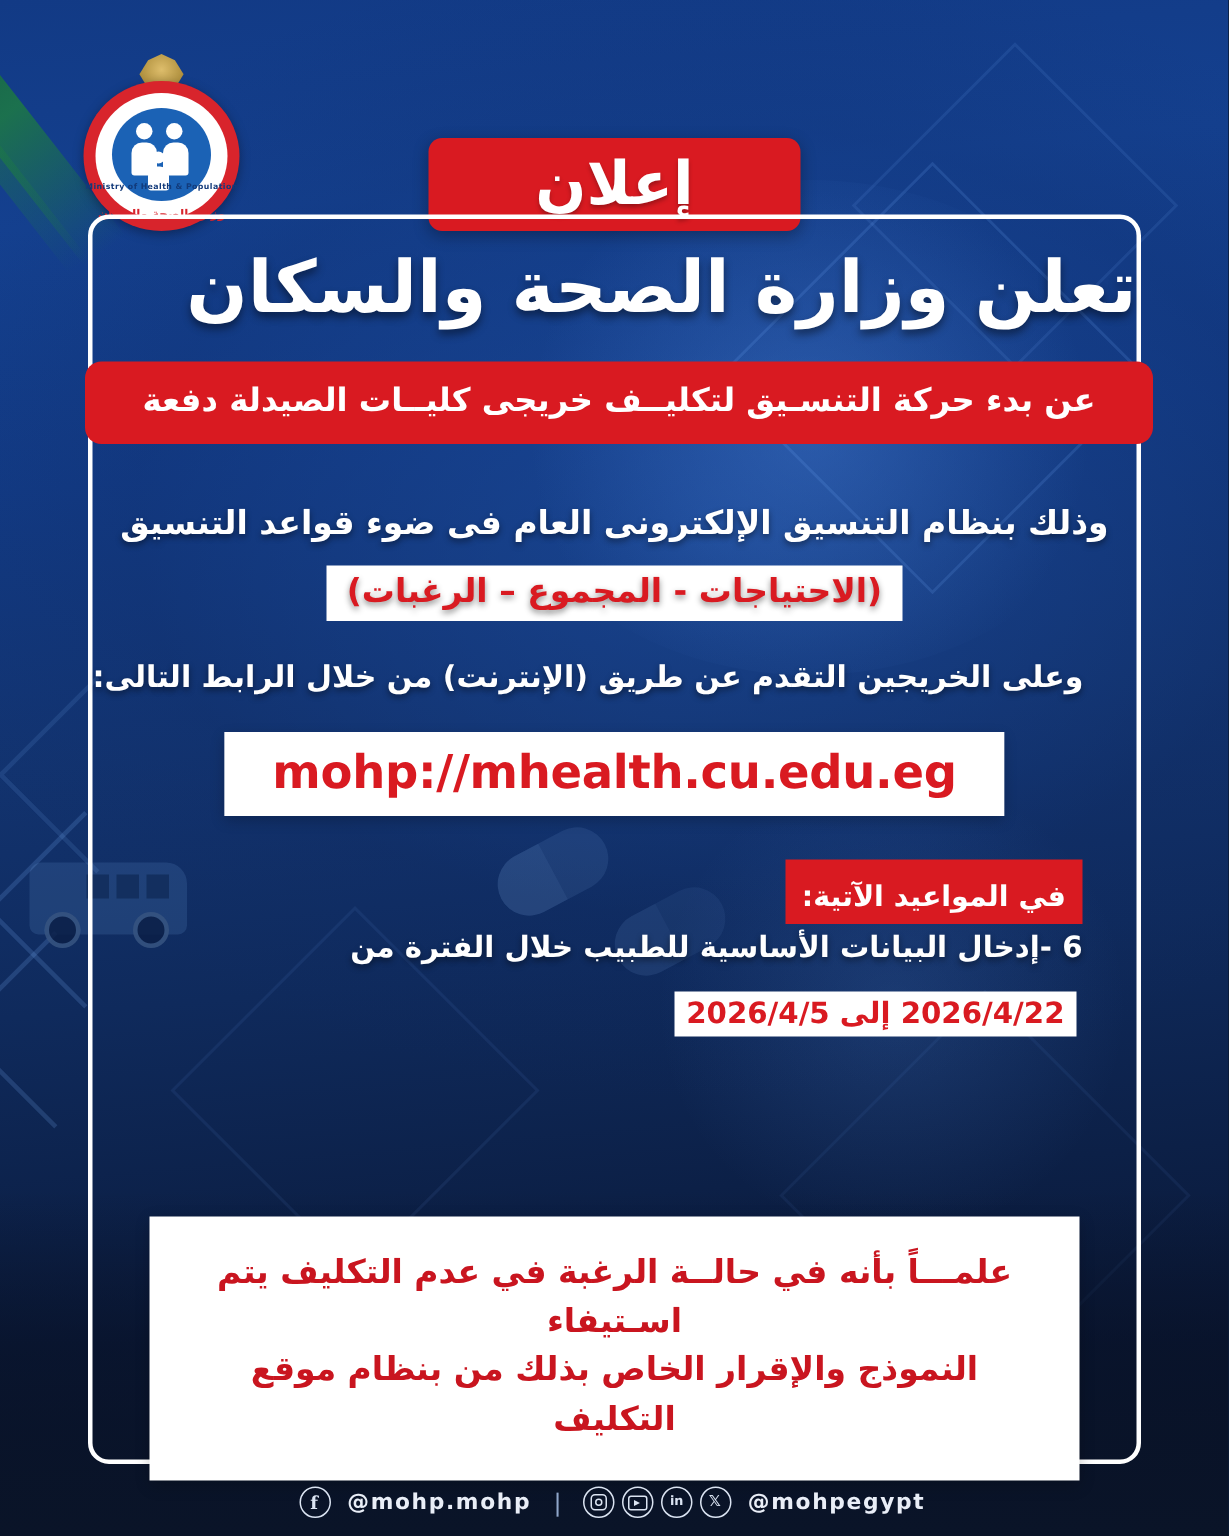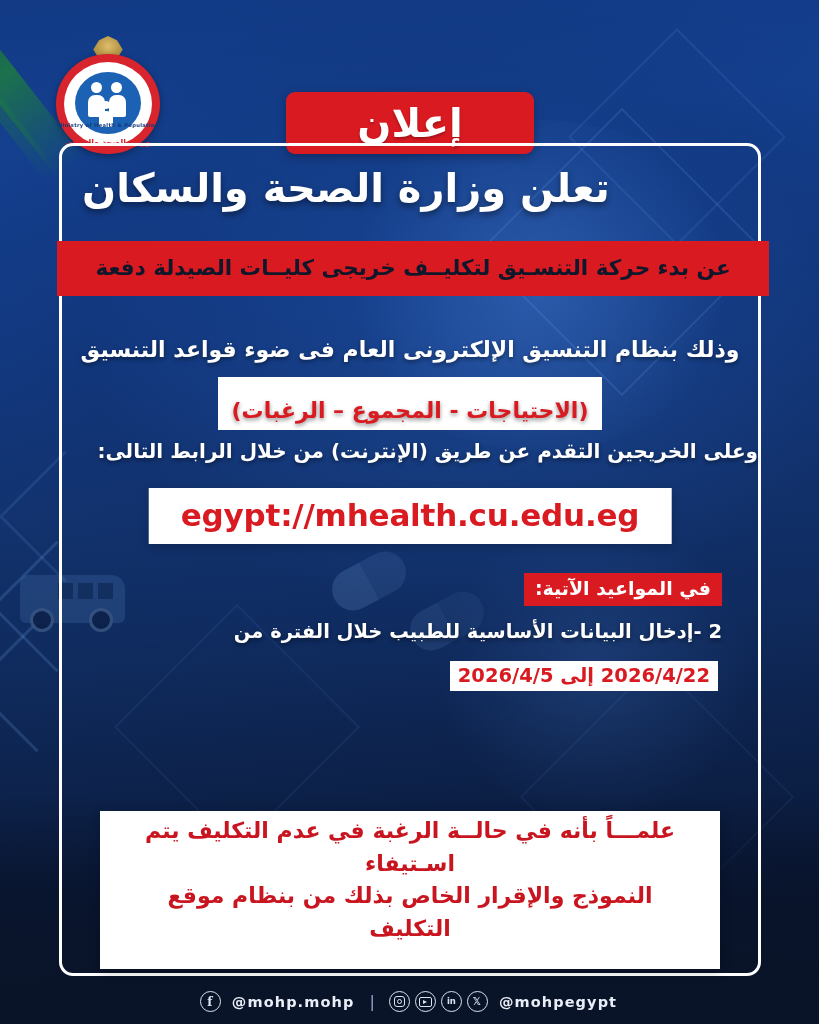--- a/index.html
+++ b/index.html
@@ -108,75 +108,75 @@
     text-shadow:0 2px 3px rgba(0,0,0,.28);
   }
 
   
   .card{
     position:absolute;left:59px;top:143px;width:702px;height:833px;
     border:3px solid #ffffff;border-radius:14px;box-sizing:border-box;
   }
 
   .title{
-    position:absolute;left:0;right:0;top:19px;text-align:left;
-    color:#fff;font-size:40px;font-weight:bold;line-height:1.15;
+    position:absolute;left:0;right:0;top:19px;text-align:right;
+    color:#fff;font-size:48px;font-weight:bold;line-height:1.15;
     text-shadow:0 3px 6px rgba(0,0,0,.45);
     padding-left:20px;
   }
 
   .redblock{
     position:absolute;left:-5px;width:712px;background:#d91a21;
     top:95px;padding:11px 16px 13px;box-sizing:border-box;
-    text-align:center;color:#0f172a;font-size:21.5px;font-weight:bold;line-height:1.46;
+    text-align:center;color:#ffffff;font-size:21.5px;font-weight:bold;line-height:1.46;border-radius:11px;
   }
 
   .subline{
     position:absolute;left:0;right:0;top:189px;text-align:center;
     color:#fff;font-size:22px;font-weight:bold;line-height:1.4;
     text-shadow:0 2px 4px rgba(0,0,0,.45);
   }
   .whitechip{
     display:inline-block;background:#fff;color:#d91a21;
-    font-size:22px;font-weight:bold;padding:20px 14px 6px;margin-top:11px;
+    font-size:22px;font-weight:bold;padding:4px 14px 6px;margin-top:11px;
     line-height:1.25;
   }
 
   .applyline{
-    position:absolute;left:0;right:0;top:293px;text-align:right;
+    position:absolute;left:0;right:0;top:293px;text-align:left;
     color:#fff;font-size:20px;font-weight:bold;
     text-shadow:0 2px 4px rgba(0,0,0,.45);
   }
   .urlbox{
     position:absolute;left:50%;transform:translateX(-50%);top:342px;
     background:#fff;padding:9px 32px 11px;
     color:#d91a21;font-size:31px;font-weight:bold;direction:ltr;
     letter-spacing:-.2px;
     box-shadow:0 3px 9px rgba(0,0,0,.22);
   }
 
   .datesbadge{
     position:absolute;right:36px;top:427px;background:#d91a21;color:#fff;
-    font-size:19px;font-weight:bold;padding:4px 11px 6px;line-height:1.2;
+    font-size:19px;font-weight:bold;padding:14px 11px 6px;line-height:1.2;
   }
   .dateitem{
     position:absolute;right:36px;color:#fff;font-size:19.5px;font-weight:bold;
     text-shadow:0 2px 4px rgba(0,0,0,.45);white-space:nowrap;
   }
   .dateitem .val{
     background:#fff;color:#d91a21;padding:3px 8px 4px;
     text-shadow:none;display:inline-block;direction:rtl;margin-right:4px;
   }
   .d1{top:474px;}
   .d1val{position:absolute;right:36px;top:515px;}
   .d2{top:562px;}
 
   .notebox{
     position:absolute;left:38px;right:38px;top:665px;background:#fff;
-    padding:4px 26px 24px;box-sizing:border-box;text-align:center;
+    padding:22px 26px 24px;box-sizing:border-box;text-align:center;
     color:#c9151f;font-size:22px;font-weight:bold;line-height:1.48;
     box-shadow:0 3px 10px rgba(0,0,0,.22);
   }
 
   
   .footer{
     position:absolute;left:0;right:0;bottom:12px;
     display:flex;align-items:center;justify-content:center;gap:9px;
     color:#e9eef7;font-size:14.5px;font-weight:bold;letter-spacing:1.1px;
     direction:ltr;
@@ -263,25 +263,25 @@
       <div>عن بدء حركة التنسـيق لتكليــف خريجى كليــات الصيدلة دفعة</div>
     </div>
 
     <div class="subline">
       <div>وذلك بنظام التنسيق الإلكترونى العام فى ضوء قواعد التنسيق</div>
       <div class="whitechip">(الاحتياجات - المجموع – الرغبات)</div>
     </div>
 
     <div class="applyline">وعلى الخريجين التقدم عن طريق (الإنترنت) من خلال الرابط التالى:</div>
 
-    <div class="urlbox">egypt://mhealth.cu.edu.eg</div>
+    <div class="urlbox">mohp://mhealth.cu.edu.eg</div>
 
     <div class="datesbadge">في المواعيد الآتية:</div>
 
-    <div class="dateitem d1">2 -إدخال البيانات الأساسية للطبيب خلال الفترة من</div>
+    <div class="dateitem d1">6 -إدخال البيانات الأساسية للطبيب خلال الفترة من</div>
     <div class="dateitem d1val">
       <span class="val">2026/4/22 إلى 2026/4/5</span>
     </div>
 
 
     <div class="notebox">
       <div>علمـــاً بأنه في حالــة الرغبة في عدم التكليف يتم اسـتيفاء</div>
       <div>النموذج والإقرار الخاص بذلك من بنظام موقع التكليف</div>
     </div>
   </div>

